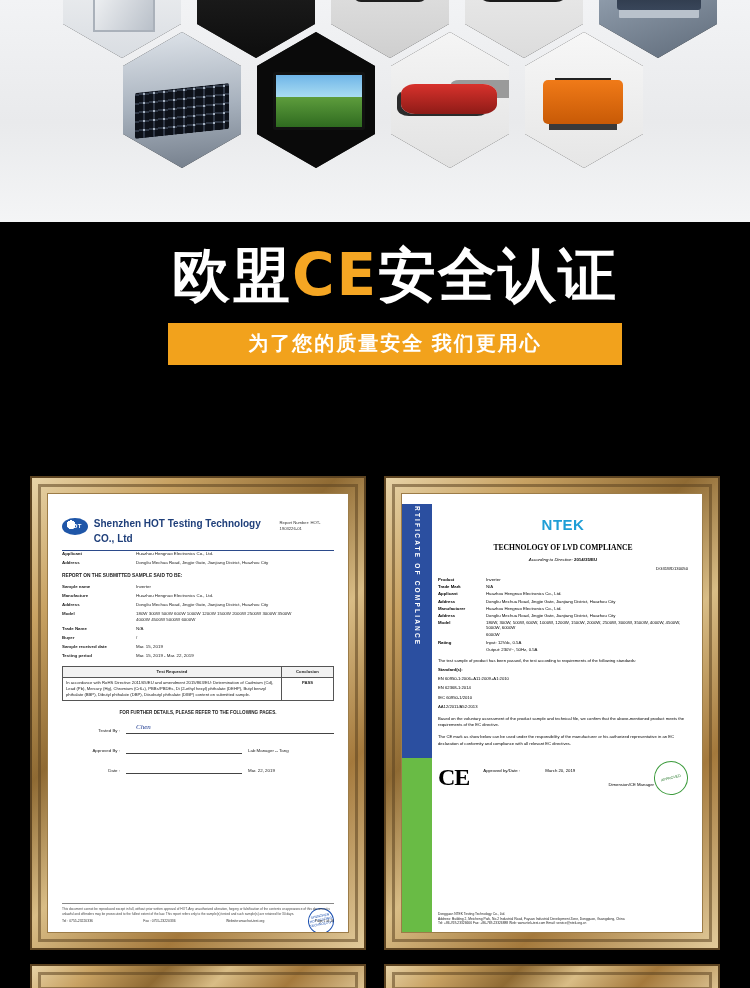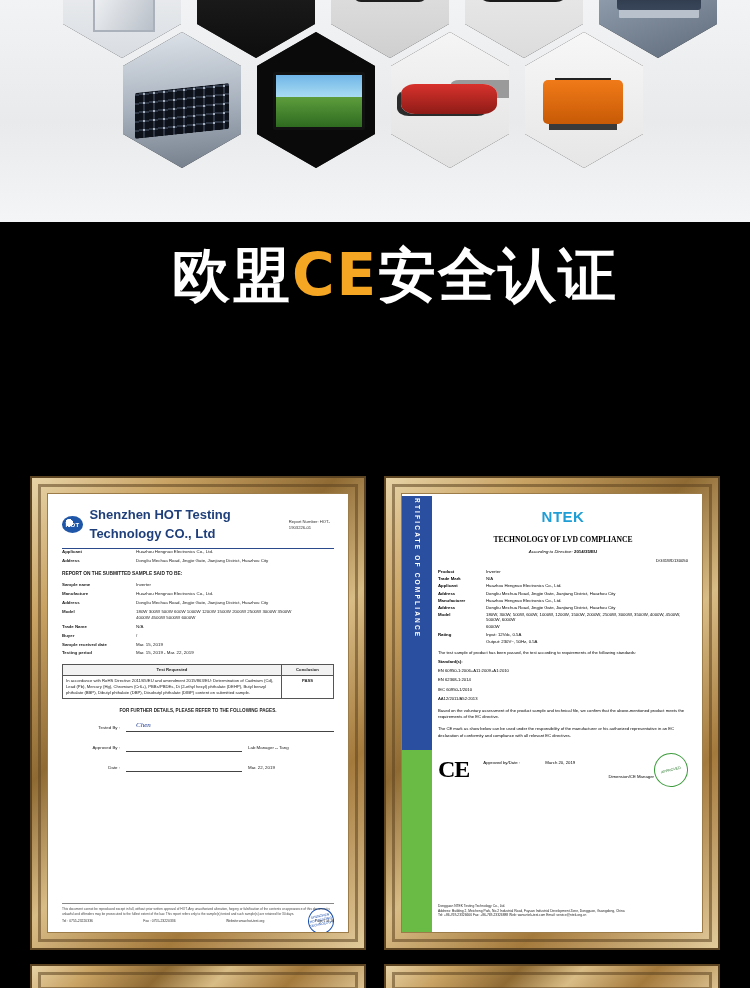--- a/index.html
+++ b/index.html
@@ -170,21 +170,21 @@
 
   
   .doc { font-size: 4.6px; color: #1a1a1a; line-height: 1.45; }
   .hot-head { display:flex; align-items:center; gap:6px; border-bottom:1px solid #2b4a8b; padding-bottom:4px; }
   .hot-logo {
     width: 30px; height: 17px; border-radius: 50%;
     background: radial-gradient(circle at 35% 40%, #ffffff 0 22%, #1f56a8 23% 100%);
     color:#fff; font-size:6px; font-weight:bold; display:flex; align-items:center; justify-content:center;
     letter-spacing:0.5px;
   }
-  .hot-name { font-size: 13px; color:#1f3f7a; font-weight:bold; }
+  .hot-name { font-size: 10px; color:#1f3f7a; font-weight:bold;margin-top:11px; }
   .rep-num { margin-left:auto; font-size:4.2px; color:#333; }
   .doc-title { text-align:center; font-size:13px; font-weight:bold; font-style:italic; margin:16px 0 14px; font-family:"Liberation Serif", serif; }
   .kv { display:flex; margin-bottom:2.5px; }
   .kv .k { width: 74px; flex:0 0 74px; font-weight:bold; font-size:4.4px; }
   .kv .v { flex:1; font-size:4.4px; }
   .sec-h { font-weight:bold; font-size:4.8px; margin:7px 0 4px; }
   .tbl { width:100%; border-collapse:collapse; margin-top:7px; }
   .tbl td, .tbl th { border:0.5px solid #555; padding:2px 3px; font-size:4.2px; vertical-align:top; }
   .tbl th { background:#f2f2f2; font-weight:bold; }
   .center { text-align:center; }
@@ -211,21 +211,21 @@
     color:#fff;
   }
   .side-band span {
     position:absolute; top:62px; left:50%;
     transform: translateX(-50%) rotate(90deg);
     transform-origin: center;
     white-space: nowrap;
     font-size:6.5px; letter-spacing:2.2px; font-weight:bold;
   }
   .ntek-body { margin-left: 22px; }
-  .ntek-logo { text-align:center; font-size:15px; font-weight:bold; color:#1f9ed6; letter-spacing:0.5px; font-family:"Liberation Sans", sans-serif; margin-top:2px; }
+  .ntek-logo { text-align:center; font-size:15px; font-weight:bold; color:#1f9ed6; letter-spacing:0.5px; font-family:"Liberation Sans", sans-serif; margin-top:10px; }
   .ntek-title { text-align:center; font-size:7.6px; font-weight:bold; margin-top:10px; font-family:"Liberation Serif", serif; }
   .ntek-acc { text-align:center; font-size:4.4px; font-style:italic; margin-top:5px; }
   .ntek-acc b { font-style:normal; }
   .nk { display:flex; margin-bottom:2.2px; }
   .nk .k { width:48px; flex:0 0 48px; font-size:4.3px; font-weight:bold; }
   .nk .v { flex:1; font-size:4.3px; }
   .para { font-size:4.2px; margin-top:6px; line-height:1.45; }
   .std { font-size:4.2px; margin-top:3px; line-height:1.5; }
   .ce-mark-row { display:flex; align-items:center; margin-top:14px; }
   .ce-mark { font-size:24px; font-weight:bold; font-family:"Liberation Serif", serif; letter-spacing:-1px; }
@@ -274,20 +274,21 @@
       <div class="hex hex-4">
           <div class="inner art-washer"></div>
         </div>
     </div>
   </div>
 
   <div class="ce-banner">
     <div class="ce-title">
       <span class="w">欧盟</span><span class="o">CE</span><span class="w">安全认证</span>
     </div>
+    <div class="ce-pill">为了您的质量安全  我们更用心</div>
   </div>
 
   <div class="certs">
 
     <div class="cert-row">
 
       <div class="frame">
         <div class="frame-inner">
           <div class="doc">
             <div class="hot-head">

